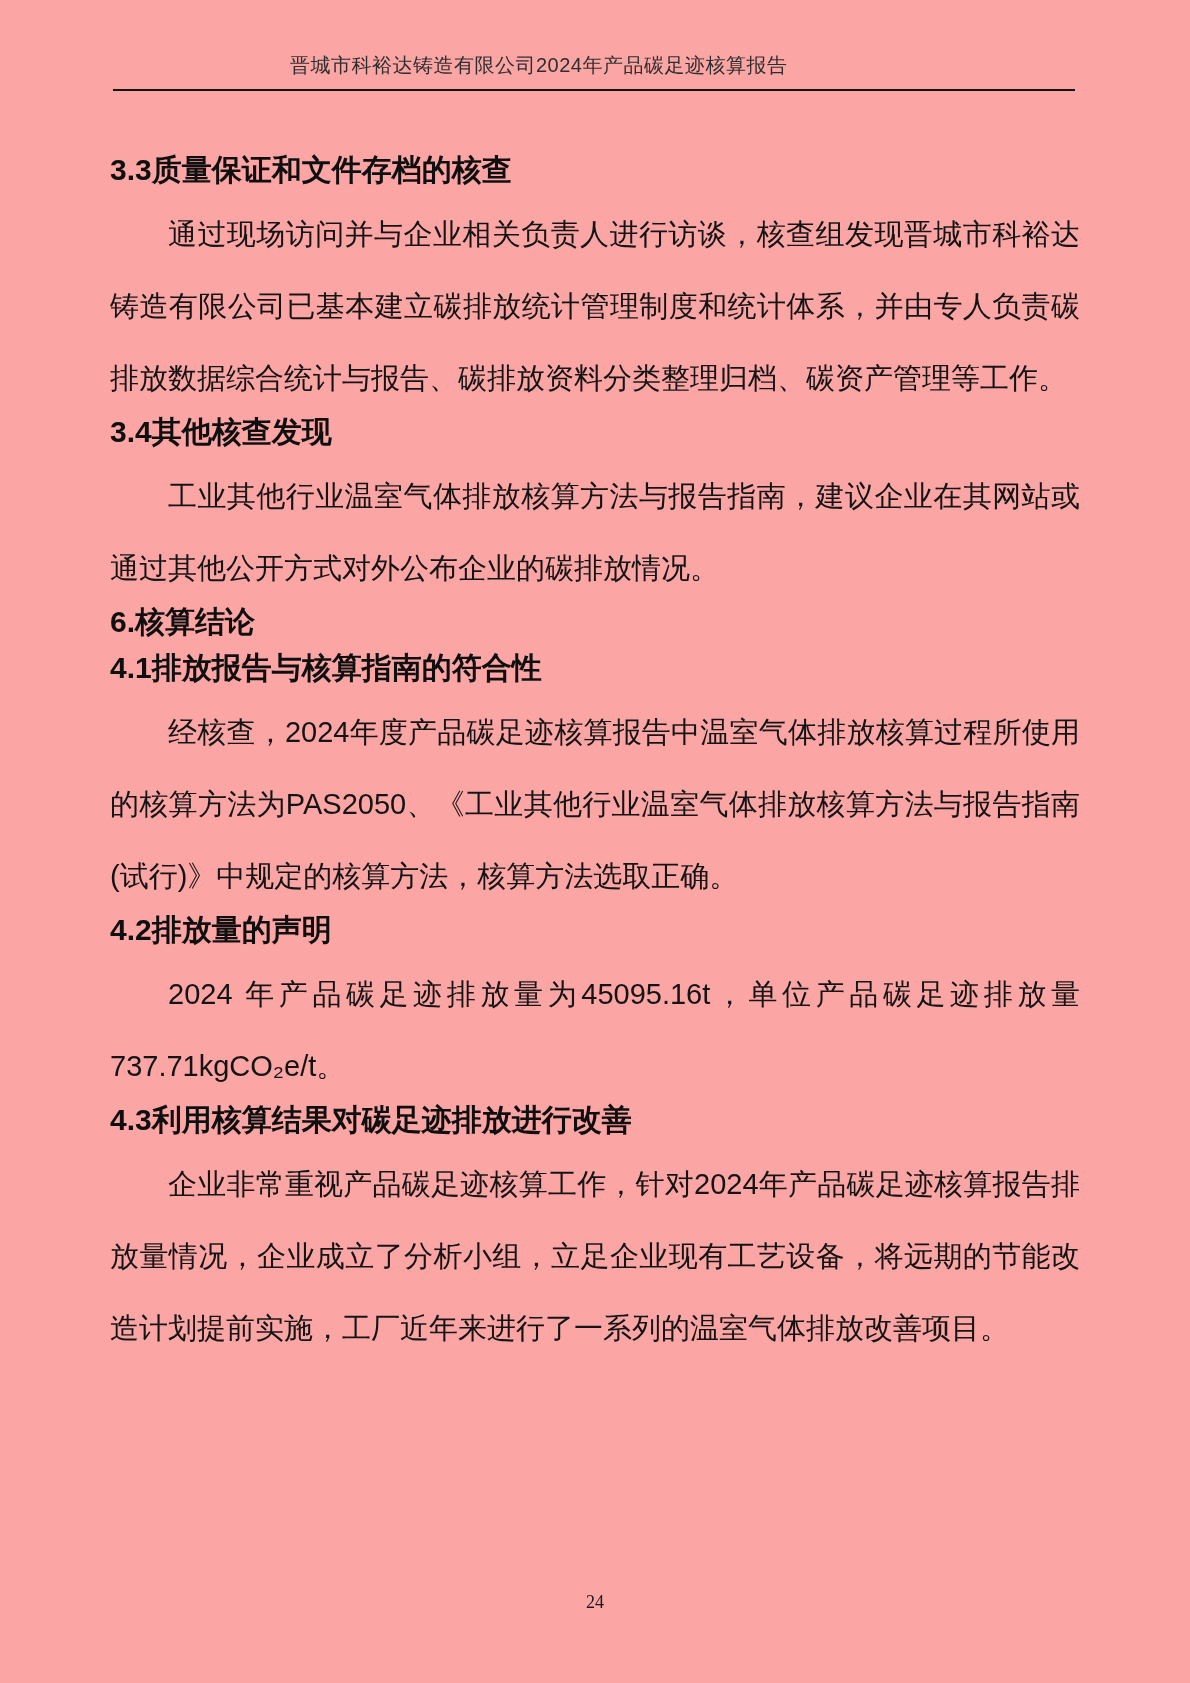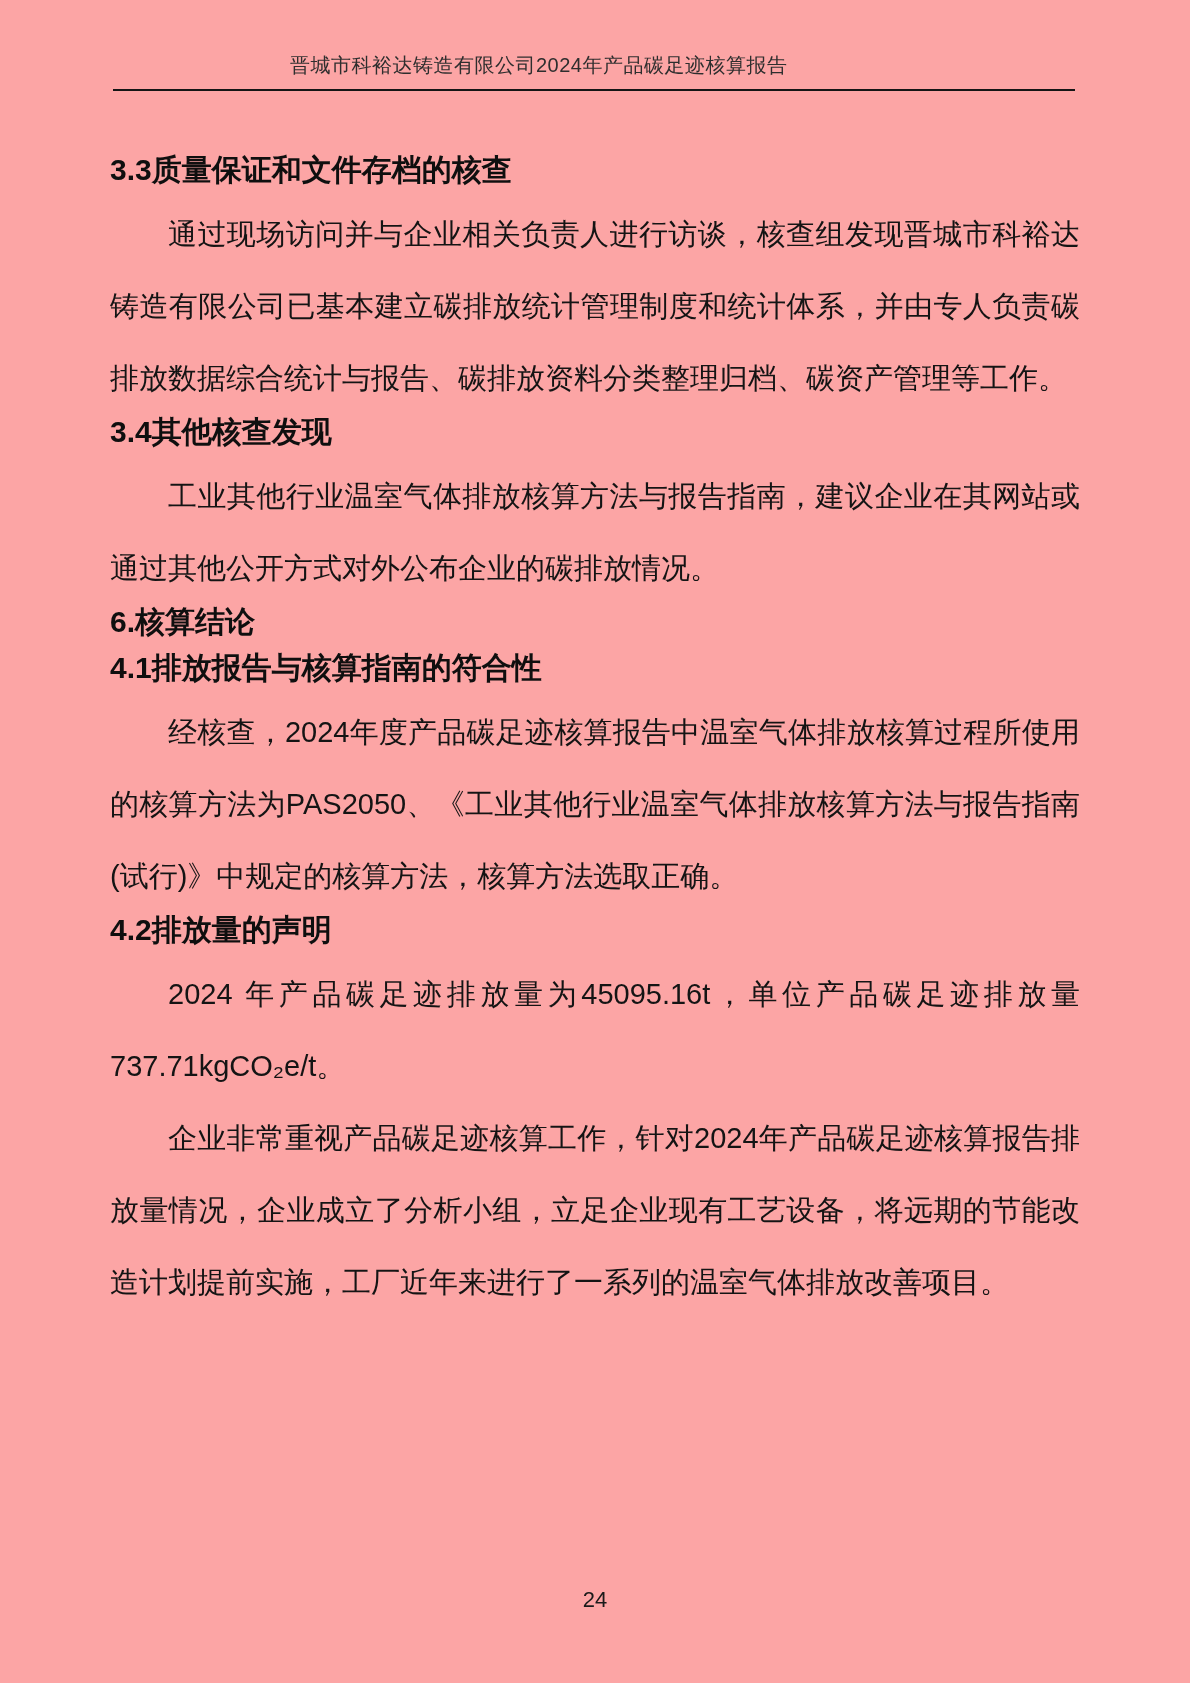--- a/index.html
+++ b/index.html
@@ -62,22 +62,23 @@
     text-align-last: left;
     text-indent: 58px;
     color: #141414;
   }
   .page-number {
     position: absolute;
     bottom: 70px;
     left: 0;
     right: 0;
     text-align: center;
-    font-size: 22px;
+    font-size: 18px;
     color: #1a1a1a;
+    font-family: Liberation Serif, serif;
   }
 </style>
 </head>
 <body>
 
 <div class="page">
 
   <div class="running-header">
     <span>晋城市科裕达铸造有限公司2024年产品碳足迹核算报告</span>
   </div>
@@ -104,20 +105,21 @@
       <h2>4.1排放报告与核算指南的符合性</h2>
       <p>经核查，2024年度产品碳足迹核算报告中温室气体排放核算过程所使用的核算方法为PAS2050、《工业其他行业温室气体排放核算方法与报告指南(试行)》中规定的核算方法，核算方法选取正确。</p>
     </section>
 
     <section>
       <h2>4.2排放量的声明</h2>
       <p>2024 年产品碳足迹排放量为45095.16t，单位产品碳足迹排放量737.71kgCO₂e/t。</p>
     </section>
 
     <section>
+      <h2>4.3利用核算结果对碳足迹排放进行改善</h2>
       <p>企业非常重视产品碳足迹核算工作，针对2024年产品碳足迹核算报告排放量情况，企业成立了分析小组，立足企业现有工艺设备，将远期的节能改造计划提前实施，工厂近年来进行了一系列的温室气体排放改善项目。</p>
     </section>
 
   </main>
 
   <div class="page-number">24</div>
 
 </div>
 
 </body></html>

